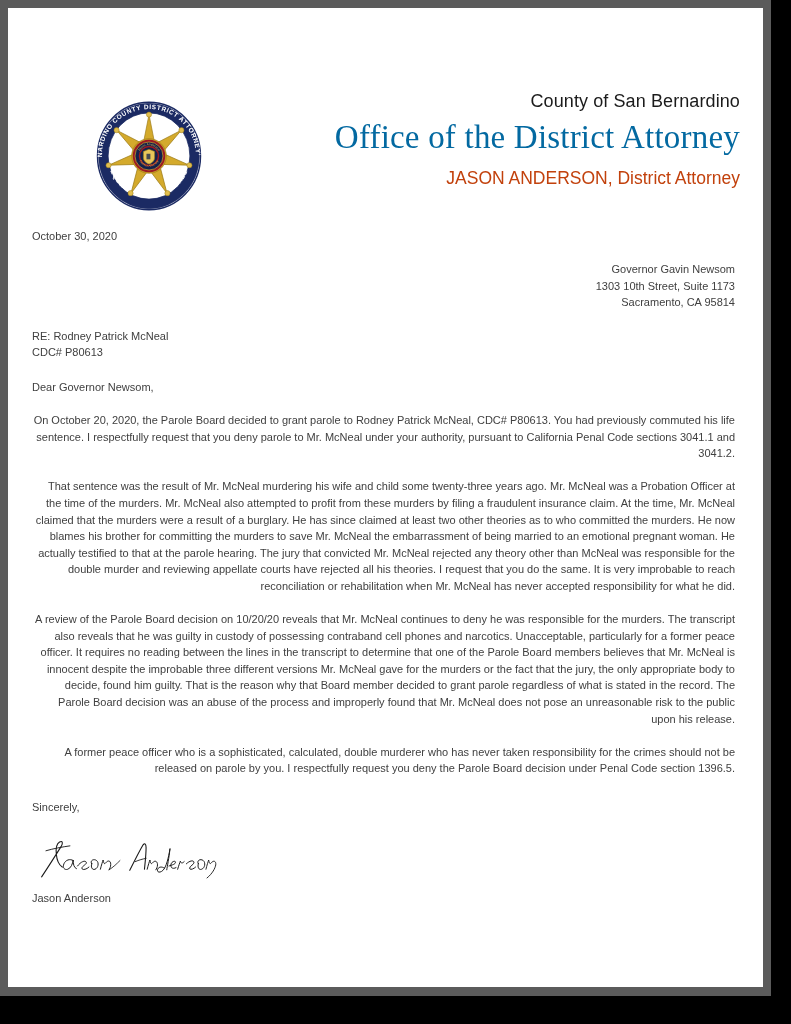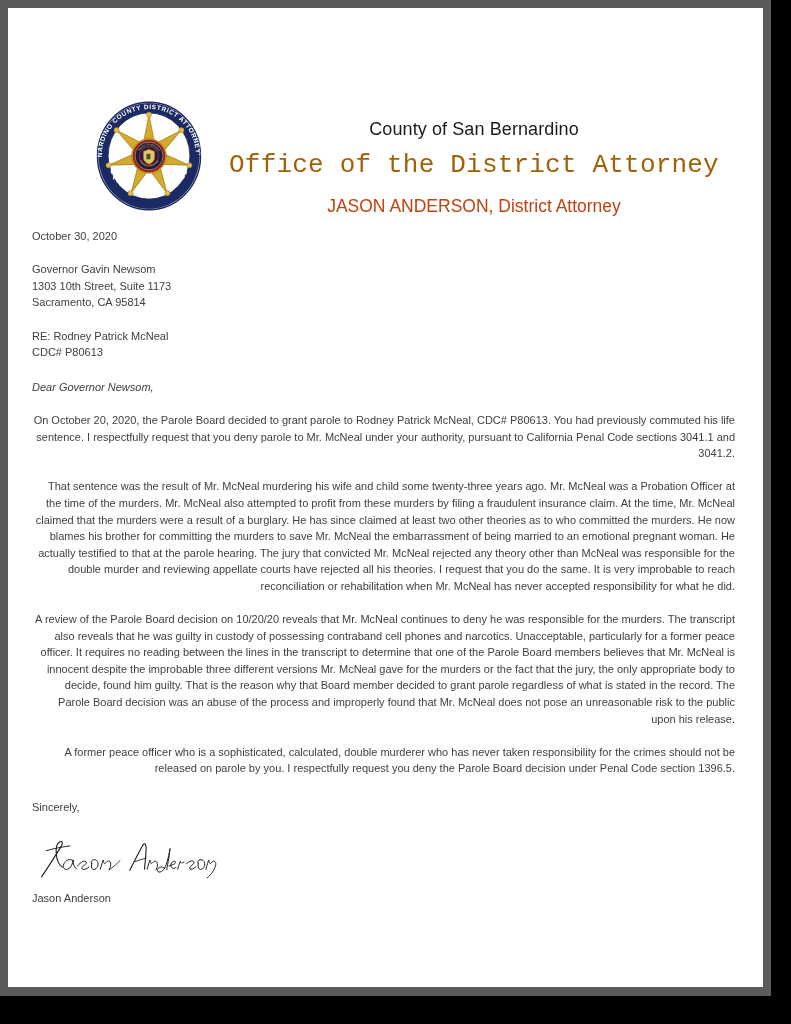--- a/index.html
+++ b/index.html
@@ -49,36 +49,35 @@
     top: 12px;
     width: 112px;
     height: 112px;
   }
 
   .letterhead-text {
     position: absolute;
     left: 200px;
     right: 23px;
     top: 0;
-    text-align: center;
-    margin-top: 28px;
+    text-align: right;
   }
 
   .org-county {
     font-family: "Liberation Sans", sans-serif;
     font-size: 18px;
     color: #1b1b1b;
     line-height: 26px;
     letter-spacing: .1px;
   }
 
   .org-title {
-    font-family: Liberation Mono, monospace;
-    font-size: 26px;
-    color: #a16207;
+    font-family: Liberation Serif, serif;
+    font-size: 33px;
+    color: #0369a1;
     line-height: 46px;
     letter-spacing: .2px;
     white-space: nowrap;
   }
 
   .org-da {
     font-family: "Liberation Sans", sans-serif;
     font-size: 17.5px;
     color: #c2410c;
     line-height: 28px;
@@ -89,27 +88,27 @@
   .letter-body {
     padding: 0 28px 0 24px;
     font-family: "Liberation Sans", sans-serif;
     font-size: 11px;
     line-height: 16.6px;
     color: #404040;
   }
 
   .date-line { margin-bottom: 16.6px; }
 
-  .address-block { margin-bottom: 16.6px; }
+  .address-block { margin-bottom: 16.6px; text-align: right; }
   .address-block .addr-line { display: block; }
 
   .re-block { margin-bottom: 18px; }
   .re-block .re-line { display: block; }
 
-  .salutation { margin-bottom: 16.6px; font-style: italic; }
+  .salutation { margin-bottom: 16.6px; }
 
   .para {
     margin: 0 0 16.6px 0;
     text-align: right;
   }
 
   .closing { margin-top: 22px; margin-bottom: 18px; }
 
   .signature-wrap {
     height: 54px;

